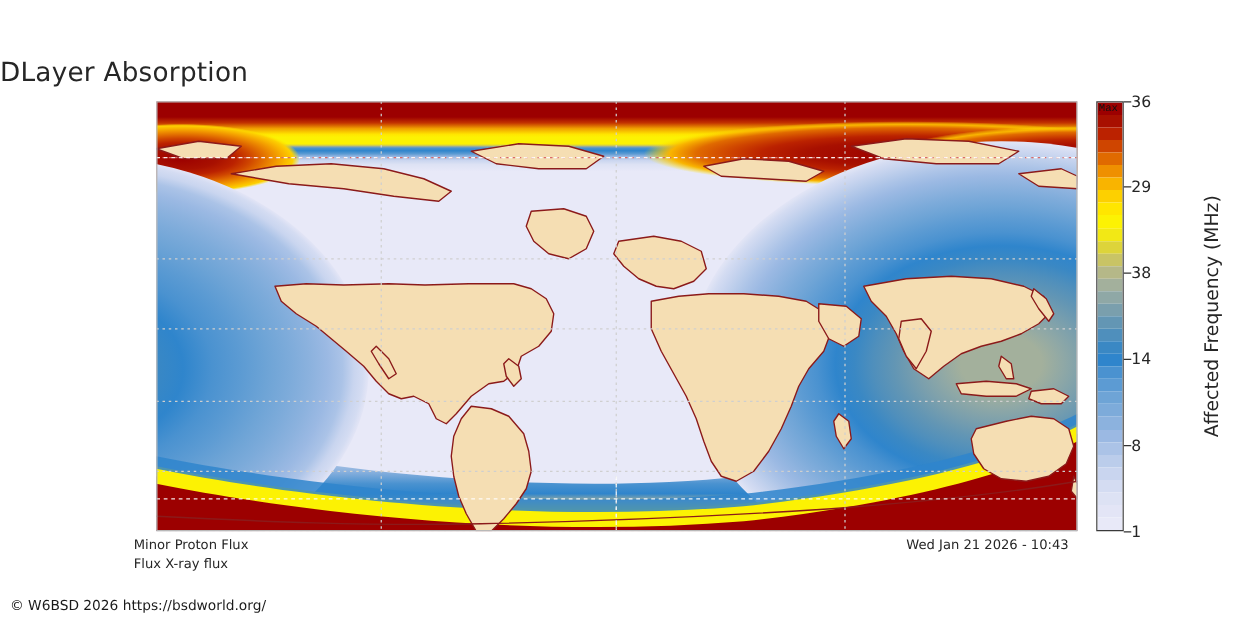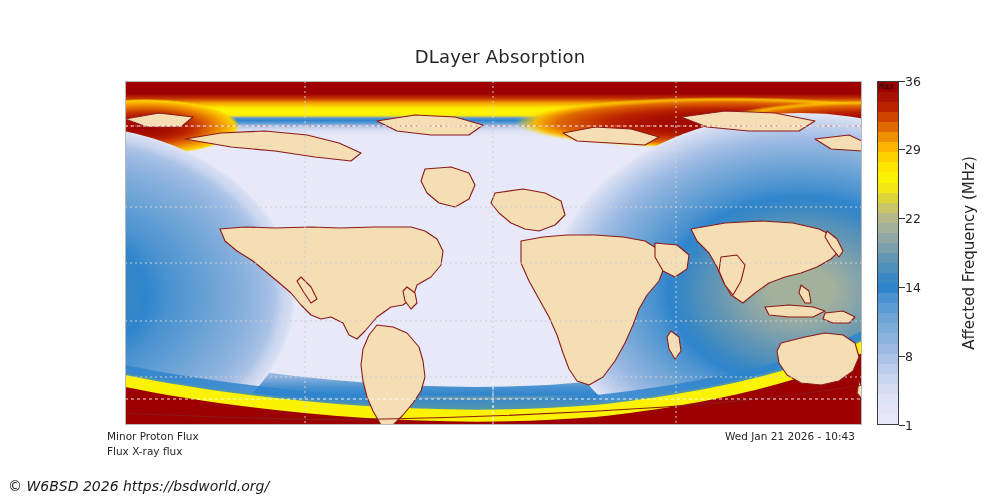--- a/index.html
+++ b/index.html
@@ -1,21 +1,21 @@
 <!DOCTYPE html>
 <html><head>
 <meta charset="utf-8">
 <style>
   html,body{margin:0;padding:0;background:#ffffff;}
   body{width:1000px;height:500px;font-family:"DejaVu Sans","Liberation Sans",sans-serif;
        color:#262626;overflow:hidden;position:relative;}
   #root{position:absolute;inset:0;}
 
-  .title{position:absolute;left:0;top:46px;width:1000px;text-align:center;
-         font-size:18px;color:#262626;letter-spacing:.2px;}
+  .title{position:absolute;left:0;top:46px;width:1000px;text-align:left;
+         font-size:21px;color:#262626;letter-spacing:.2px;}
 
   
   .map-wrap{position:absolute;left:125px;top:81px;width:737px;height:344px;overflow:hidden;}
   .map-wrap svg{display:block;}
   .map-border{position:absolute;left:125px;top:81px;width:737px;height:344px;
               box-sizing:border-box;border:1px solid #b9b9b9;pointer-events:none;}
 
   
   .cbar{position:absolute;left:877px;top:81px;width:22px;height:344px;
         border:1px solid #3a3a3a;box-sizing:border-box;overflow:hidden;
@@ -29,21 +29,21 @@
   .cbar-ticks .tk .lbl{font-size:12.5px;color:#262626;margin-left:0;
                        transform:translateY(-0.5px);white-space:nowrap;}
   .cbar-title{position:absolute;left:0;top:0;width:344px;
               transform:rotate(-90deg);transform-origin:0 0;
               font-size:15px;color:#262626;text-align:center;white-space:nowrap;}
   .cbar-title-holder{position:absolute;left:960px;top:425px;width:0;height:0;}
 
   
   .flux{position:absolute;left:107px;top:429px;font-size:10.5px;line-height:14.5px;color:#262626;}
   .stamp{position:absolute;left:725px;top:430px;font-size:10.5px;color:#262626;white-space:nowrap;}
-  .credit{position:absolute;left:8px;top:478px;font-size:14px;font-style:italic;
+  .credit{position:absolute;left:8px;top:478px;font-size:11px;
           color:#1a1a1a;white-space:nowrap;}
 </style>
 </head>
 <body>
 
 <div id="root">
 
   <div class="title">DLayer Absorption</div>
 
   <div class="map-wrap">
@@ -316,21 +316,21 @@
       <div class="tk" style="top: 275.2px;">
         <span class="dash"></span>
         <span class="lbl">8</span>
       </div>
       <div class="tk" style="top: 206.4px;">
         <span class="dash"></span>
         <span class="lbl">14</span>
       </div>
       <div class="tk" style="top: 137.6px;">
         <span class="dash"></span>
-        <span class="lbl">22</span>
+        <span class="lbl">38</span>
       </div>
       <div class="tk" style="top: 68.8px;">
         <span class="dash"></span>
         <span class="lbl">29</span>
       </div>
       <div class="tk" style="top: 0px;">
         <span class="dash"></span>
         <span class="lbl">36</span>
       </div>
     </div>

